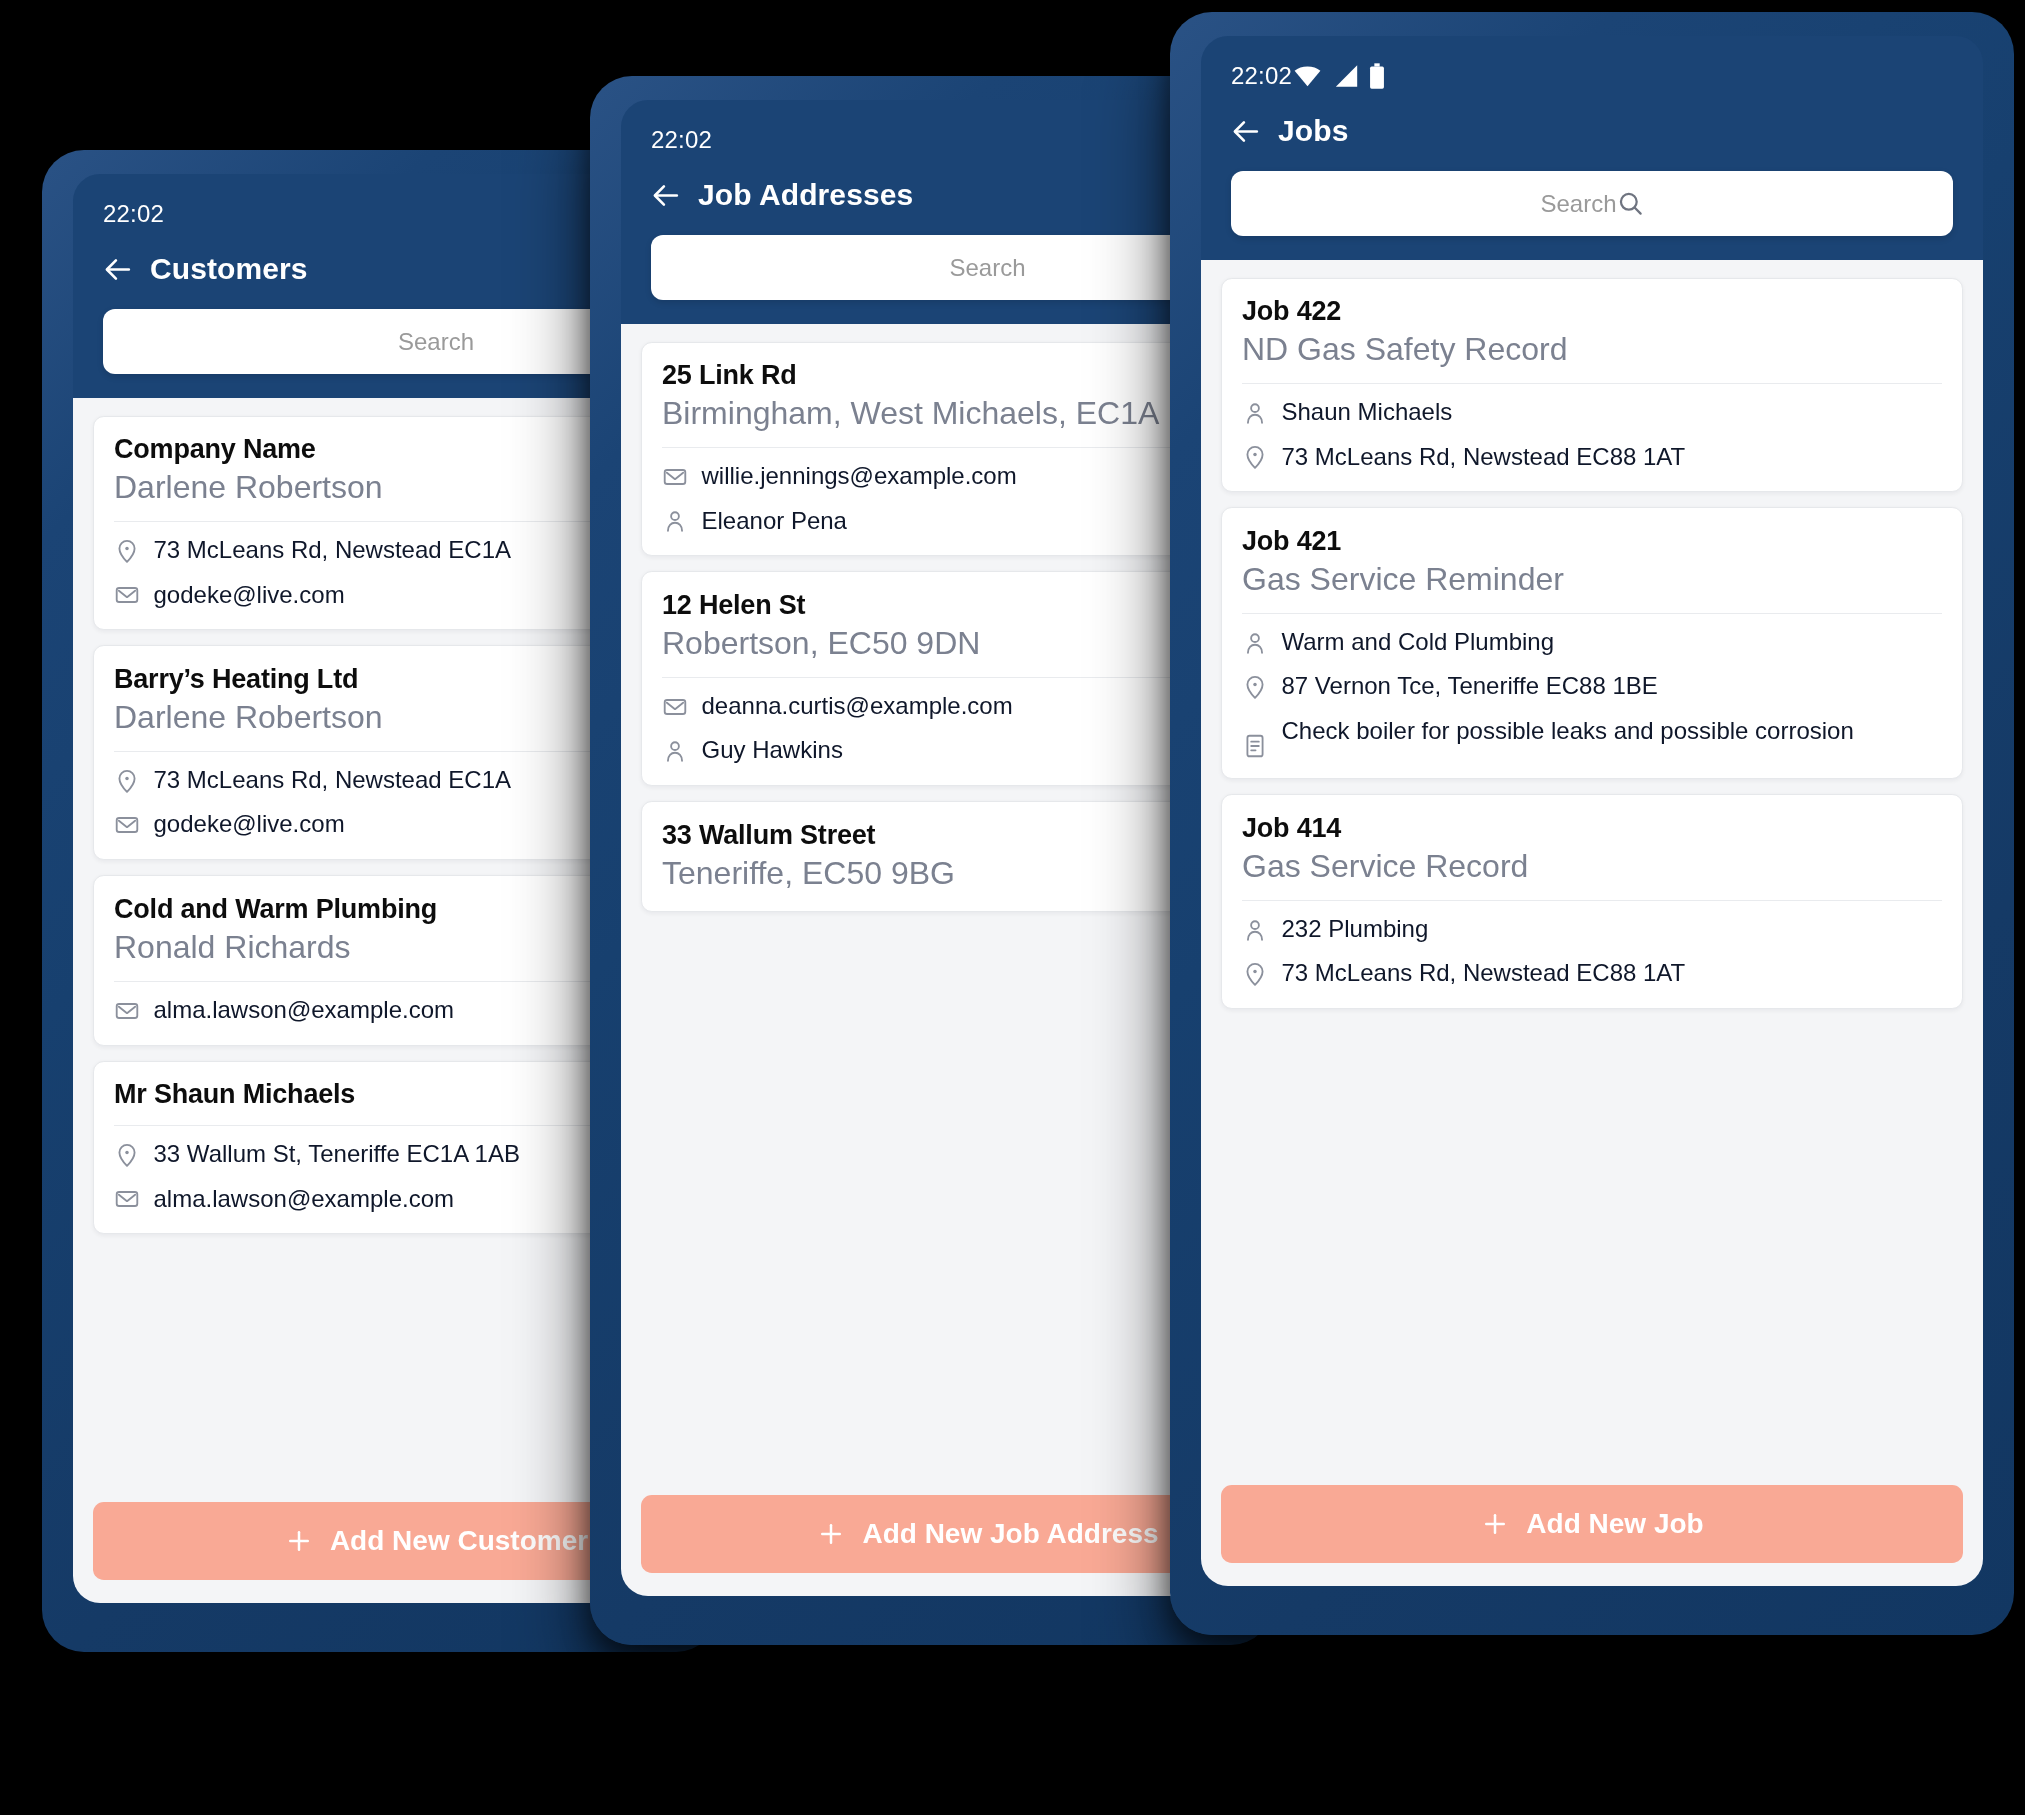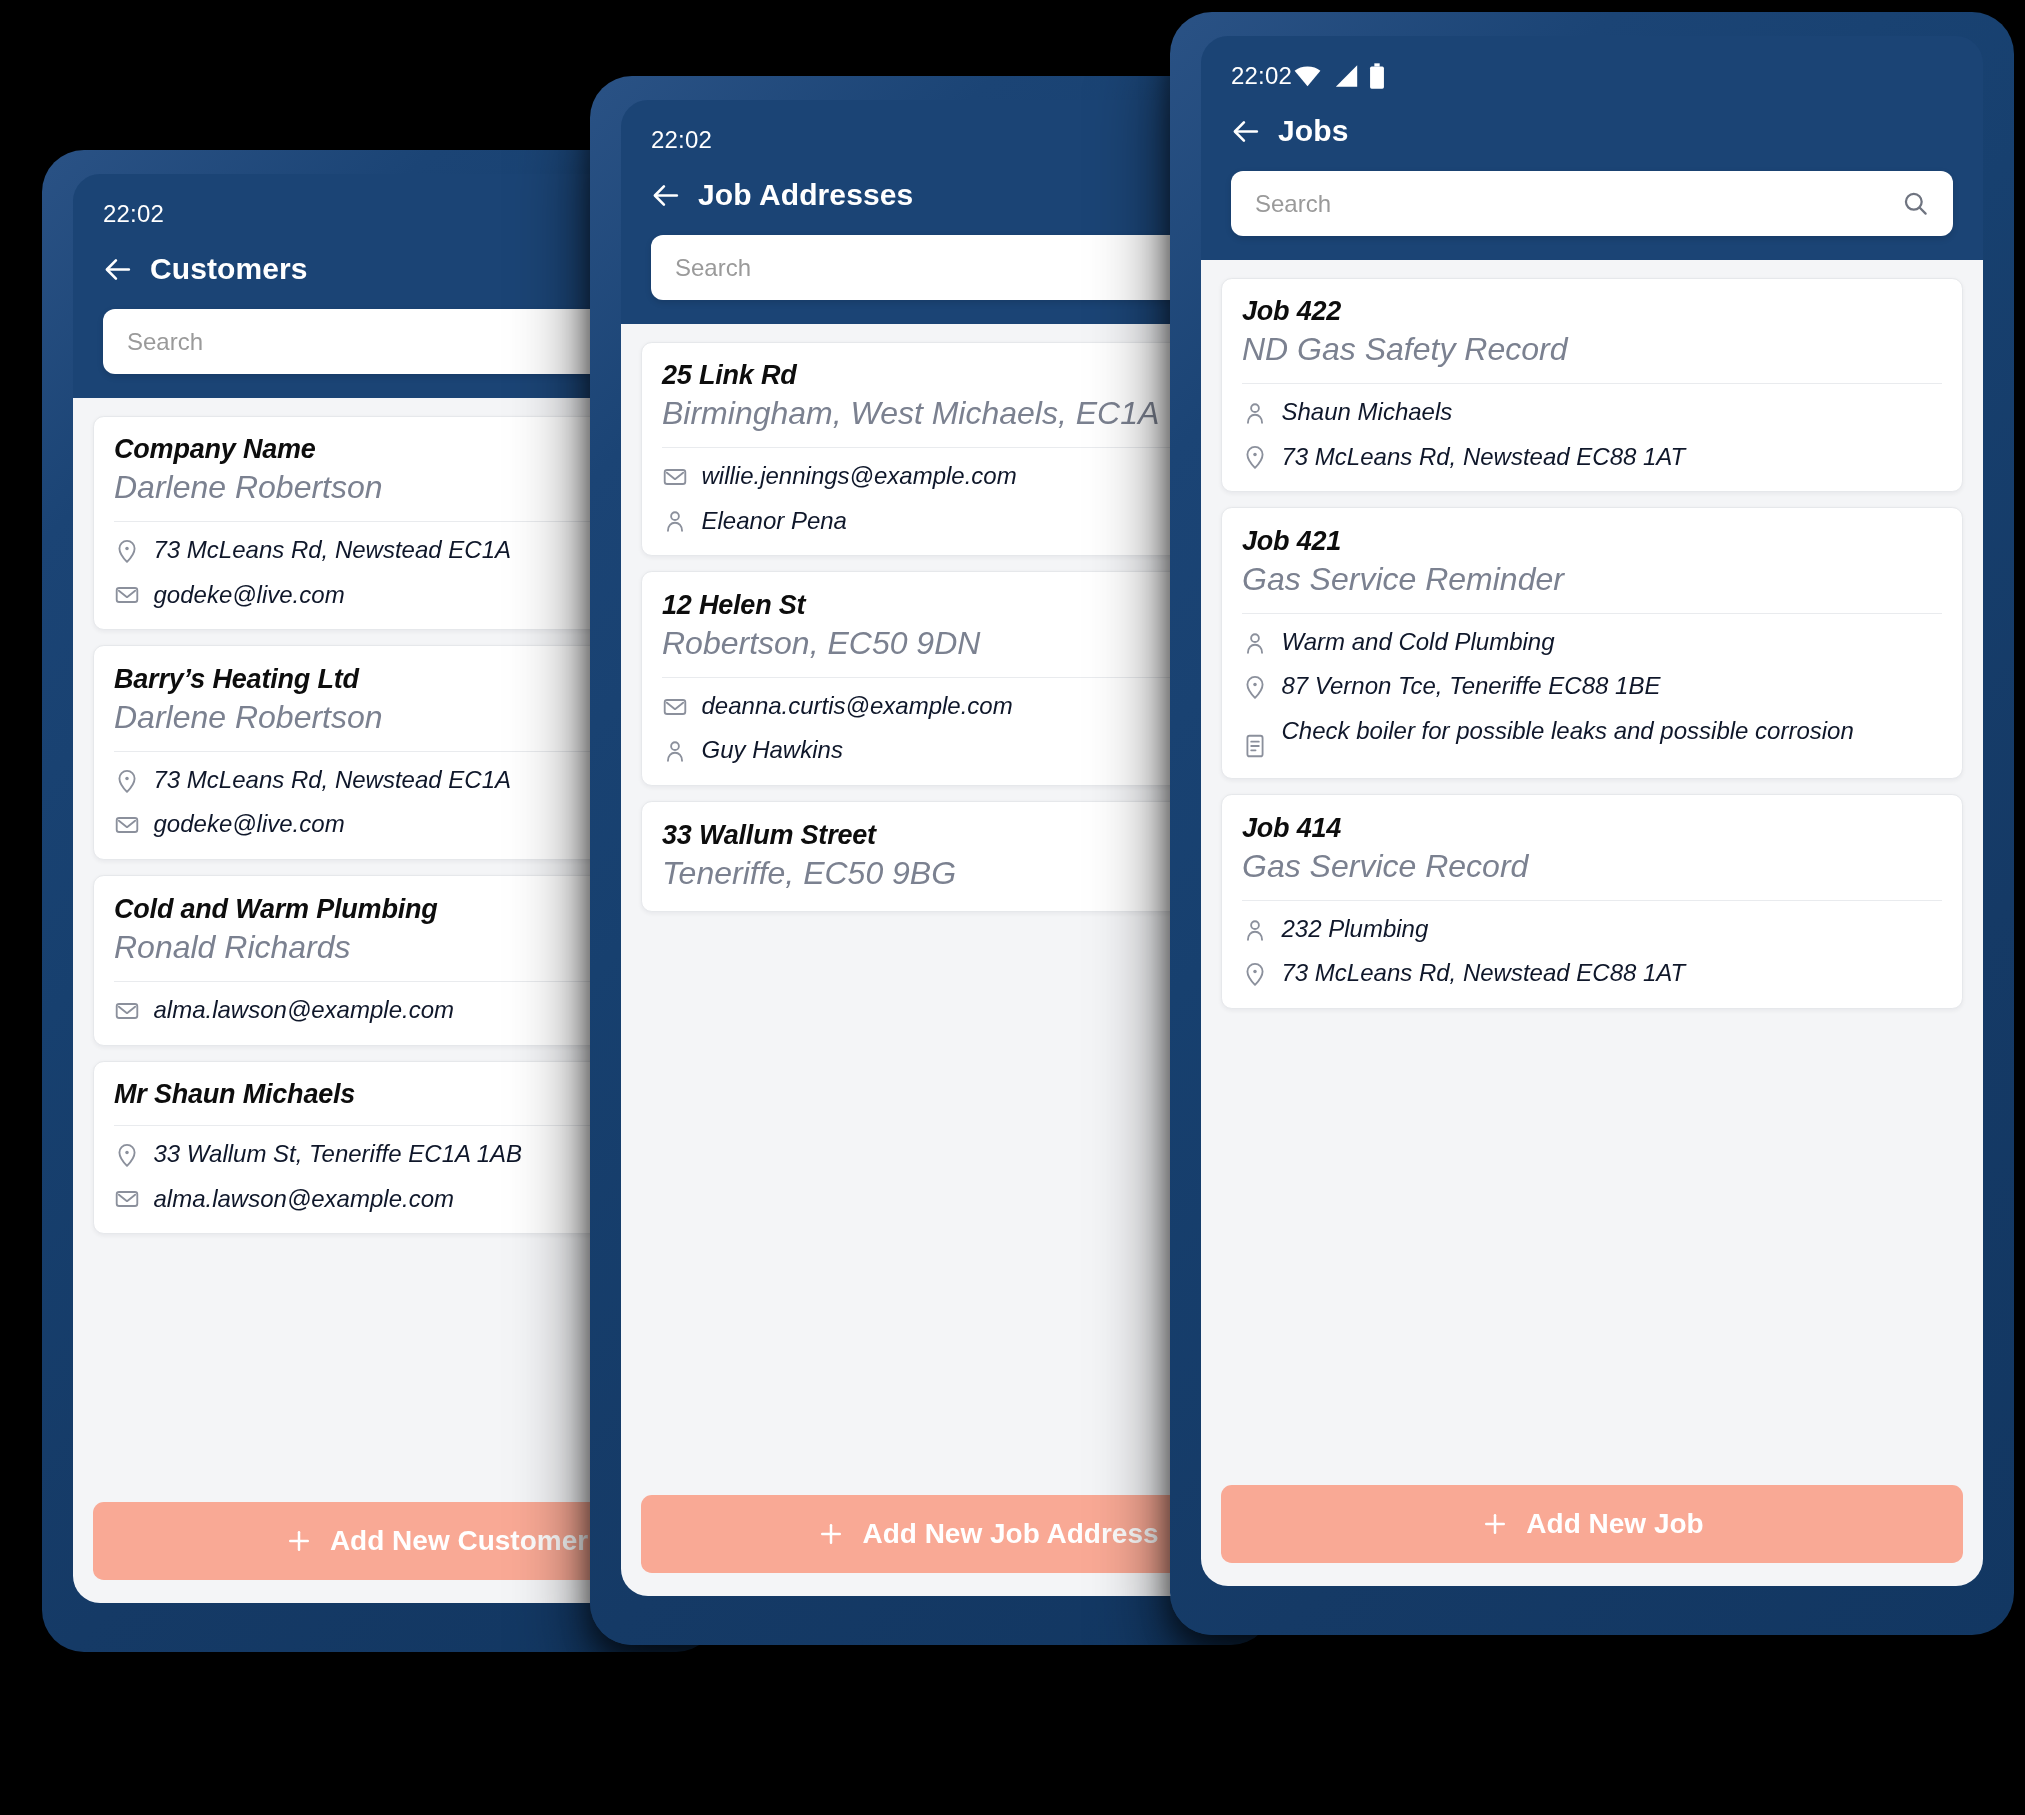--- a/index.html
+++ b/index.html
@@ -53,37 +53,37 @@
   }
   .back-arrow { width: 31px; height: 31px; flex: 0 0 auto; cursor: pointer; }
   .title { font-size: 30px; font-weight: 700; letter-spacing: 0.1px; white-space: nowrap; }
 
   
   .searchwrap { flex: 0 0 auto; padding: 23px 30px 24px 30px; }
   .searchbox {
     background: #ffffff;
     border-radius: 12px;
     height: 65px;
-    display: flex; align-items: center; justify-content: space-between;
+    display: flex; align-items: center; justify-content: center;
     padding: 16px 24px;
     box-shadow: 0 2.7px 6.8px rgba(0,0,0,.12);
   }
   .searchbox .ph { color: #9a9a9a; font-size: 24px; }
   .search-icon { width: 27px; height: 27px; flex: 0 0 auto; }
 
   
   .content {
     flex: 1 1 auto;
     background: #f4f5f7;
     display: flex; flex-direction: column;
     padding: 17.6px 20px 0 20px;
     min-height: 0;
     overflow: hidden;
   }
-  .cardlist { display: flex; flex-direction: column; gap: 15px; font-style: italic; }
+  .cardlist { display: flex; flex-direction: column; gap: 15px; }
 
   .card {
     background: #ffffff;
     border: 0.7px solid #e6e8eb;
     border-radius: 10.8px;
     padding: 17.6px 20px 19px 20px;
     box-shadow: 0 1.4px 4px rgba(16,24,40,.05);
   }
   .card-title { font-size: 27px; font-weight: 700; color: #0d0d0d; letter-spacing: -0.2px; }
   .card-sub { font-size: 32px; color: #7b8190; margin-top: 4px; }

